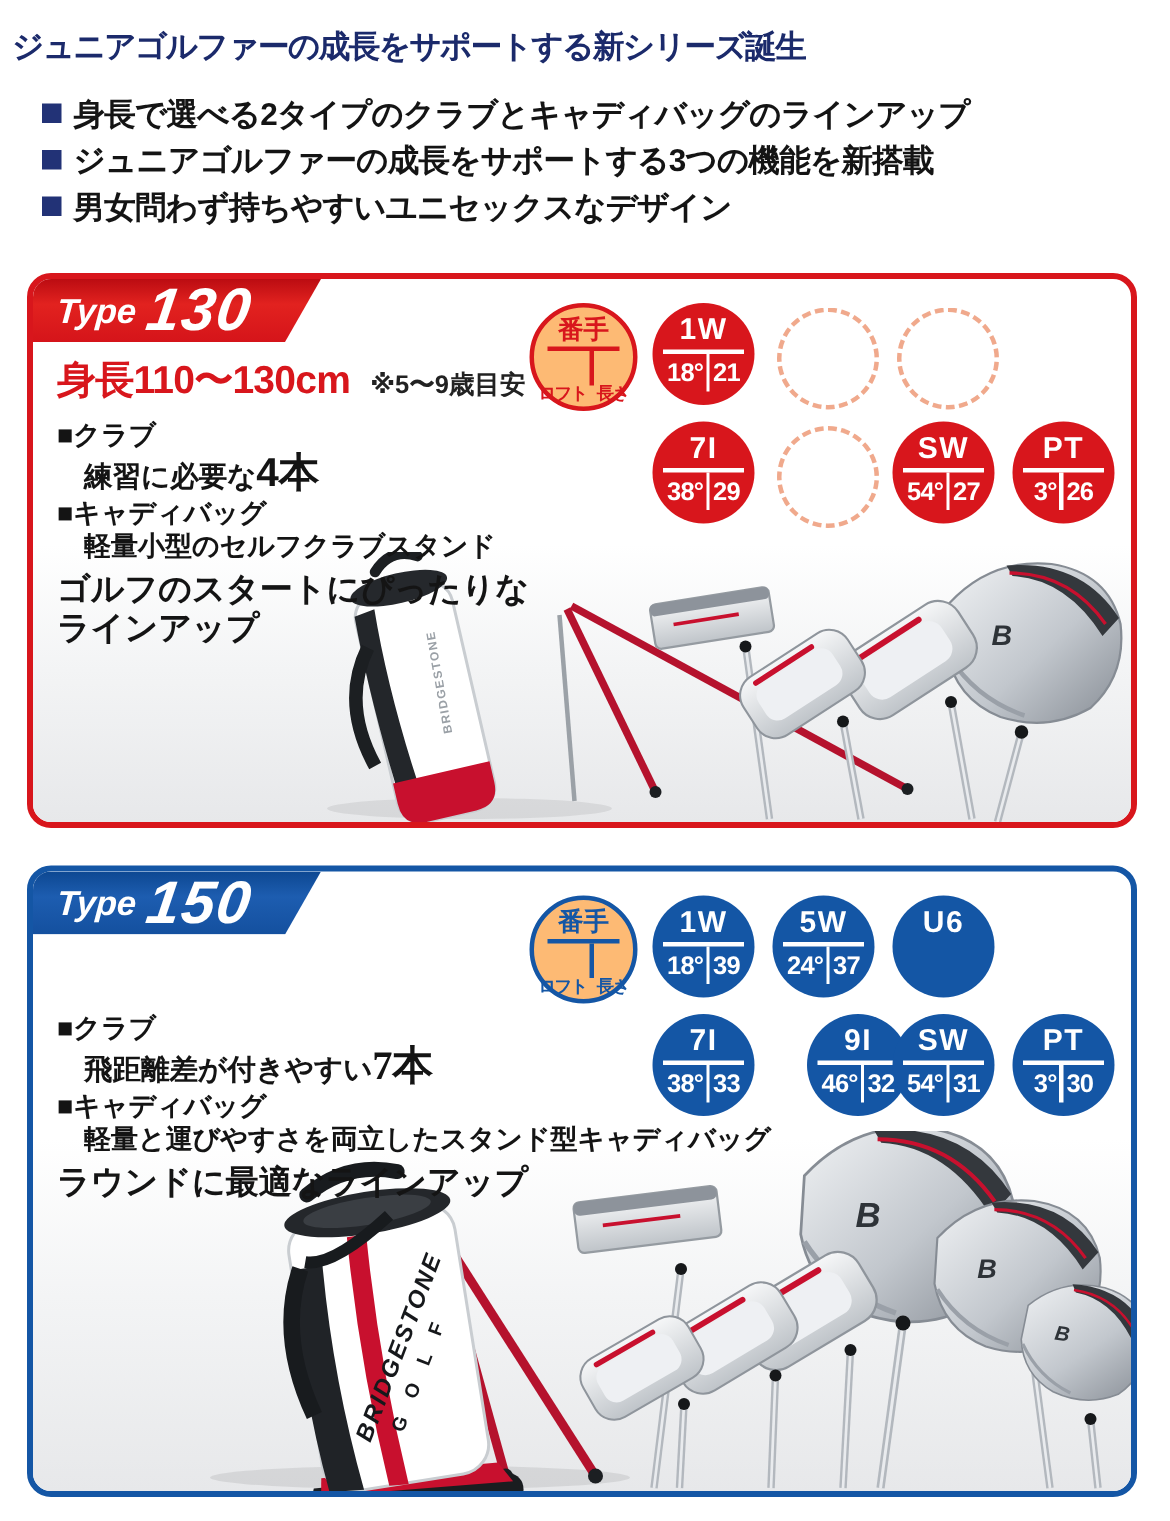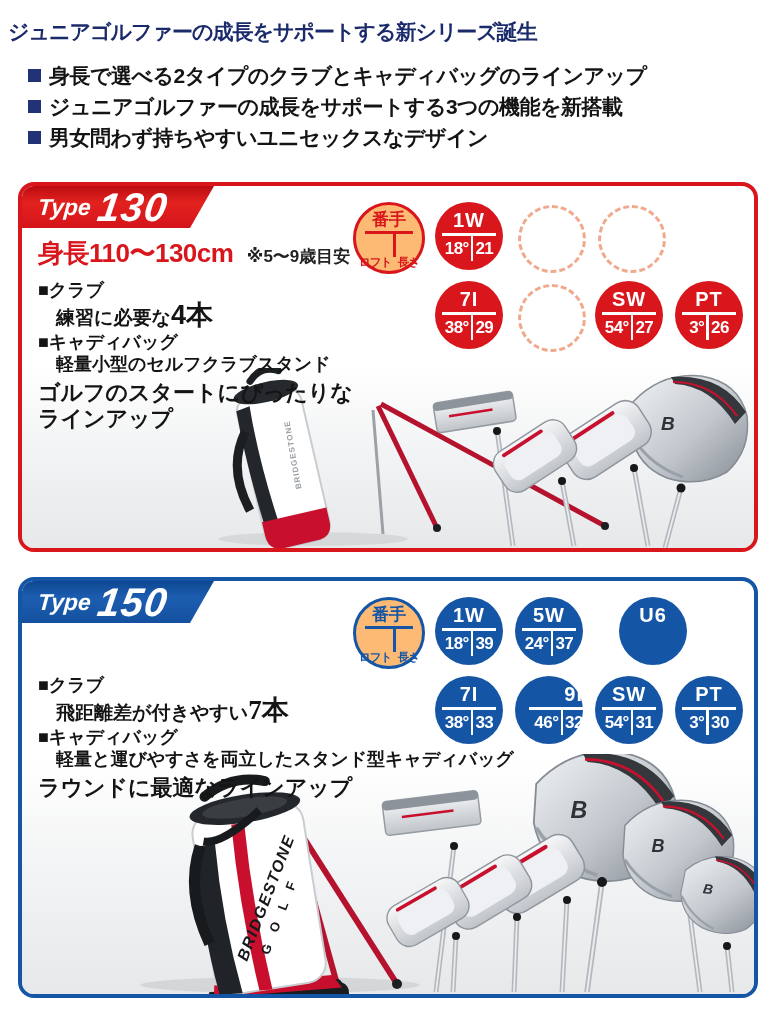--- a/index.html
+++ b/index.html
@@ -375,40 +375,40 @@
   </div>
   <div class="cc" style="left:493px;top:16px;">
     <span class="l">5W</span>
     <span class="hl"></span>
     <span class="sp">
         <span class="num">24°</span>
         <span class="v"></span>
         <span class="num">37</span>
       </span>
   </div>
-  <div class="cc" style="left:597px;top:16px;gap:44px;">
+  <div class="cc" style="left:573px;top:16px;gap:44px;">
     <span class="l">U6</span>
     <span class="hl"></span>
     <span class="sp">
         <span class="num">30°</span>
         <span class="v"></span>
         <span class="num">35</span>
       </span>
   </div>
 
   <div class="cc" style="left:413px;top:95px;">
     <span class="l">7I</span>
     <span class="hl"></span>
     <span class="sp">
         <span class="num">38°</span>
         <span class="v"></span>
         <span class="num">33</span>
       </span>
   </div>
-  <div class="cc" style="left:493px;top:95px;align-items:flex-end;">
+  <div class="cc" style="left:516px;top:95px;">
     <span class="l">9I</span>
     <span class="hl"></span>
     <span class="sp">
         <span class="num">46°</span>
         <span class="v"></span>
         <span class="num">32</span>
       </span>
   </div>
   <div class="cc" style="left:573px;top:95px;">
     <span class="l">SW</span>

